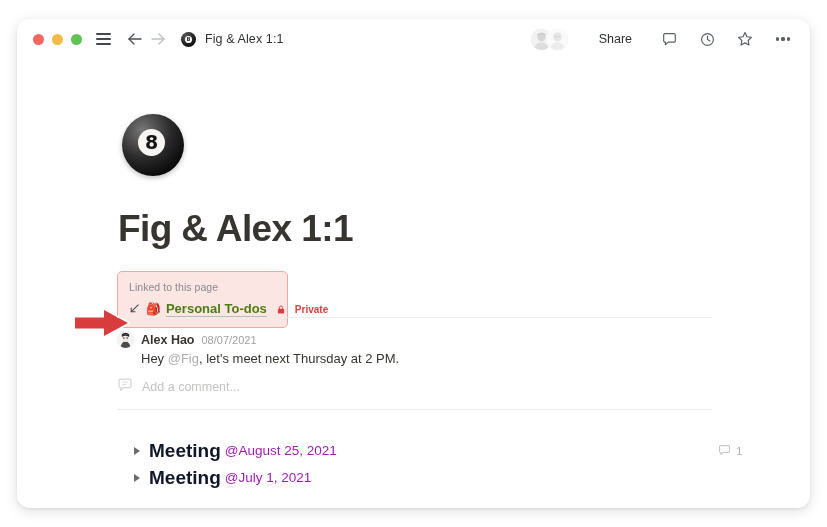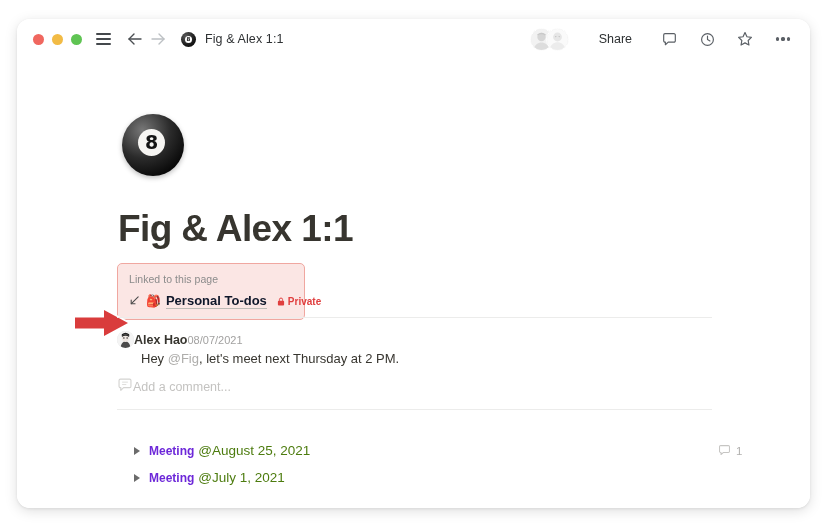--- a/index.html
+++ b/index.html
@@ -214,22 +214,22 @@
     color: #37352f;
     letter-spacing: -0.6px;
     line-height: 1.1;
     white-space: nowrap;
   }
 
   
   .linked-box {
     position: absolute;
     left: 100px;
-    top: 204px;
-    width: 188px;
+    top: 212px;
+    width: 171px;
     padding: 9px 11px 10px 11px;
     background: #fbe6e4;
     border: 1.2px solid #f0a7a0;
     border-radius: 5px;
     box-sizing: border-box;
   }
   .linked-label {
     font-size: 10.5px;
     color: #8b8b8b;
     letter-spacing: 0.05px;
@@ -246,30 +246,30 @@
     line-height: 1;
     margin-right: 1px;
   }
   .backpack {
     font-size: 12px;
     line-height: 1;
   }
   .linked-name {
     font-size: 13px;
     font-weight: bold;
-    color: #0f172a;
+    color: #4d7c0f;
     border-bottom: 1px solid #bdbbb6;
     padding-bottom: 0px;
     cursor: pointer;
     white-space: nowrap;
   }
   .private-tag {
     display: flex;
     align-items: center;
-    gap: 3px;
+    gap: 10px;
     margin-left: 5px;
     font-size: 10px;
     font-weight: bold;
     color: #e03e3e;
     white-space: nowrap;
   }
 
   
   .annot-arrow {
     position: absolute;
@@ -292,20 +292,21 @@
   
   .comment {
     position: absolute;
     left: 100px;
     top: 272px;
     width: 600px;
   }
   .comment-head {
     display: flex;
     align-items: center;
+    gap: 7px;
   }
   .comment-avatar {
     width: 17px; height: 17px;
     border-radius: 50%;
     overflow: hidden;
     background: #ddd;
     flex: none;
   }
   .comment-author {
     font-size: 12.5px;
@@ -327,20 +328,21 @@
     color: #aeadab;
     font-weight: 500;
   }
 
   .add-comment {
     position: absolute;
     left: 100px;
     top: 318px;
     display: flex;
     align-items: center;
+    gap: 9px;
     cursor: text;
   }
   .add-comment .ac-text {
     font-size: 12.5px;
     color: #c4c3c1;
   }
 
   
   .toggles {
     position: absolute;
@@ -364,28 +366,28 @@
     margin-right: 6px;
     flex: none;
   }
   .caret-tri {
     width: 0; height: 0;
     border-left: 6px solid #6b6b6b;
     border-top: 4px solid transparent;
     border-bottom: 4px solid transparent;
   }
   .toggle-label {
-    font-size: 12px;
-    font-weight: bold;
-    color: #6d28d9;
+    font-size: 19px;
+    font-weight: bold;
+    color: #0f172a;
     white-space: nowrap;
   }
   .toggle-mention {
     font-size: 13.5px;
-    color: #4d7c0f;
+    color: #a21caf;
     margin-left: 4px;
     white-space: nowrap;
   }
   .toggle-count {
     position: absolute;
     left: 588px;
     display: flex;
     align-items: center;
     gap: 5px;
     color: #c4c3c1;

